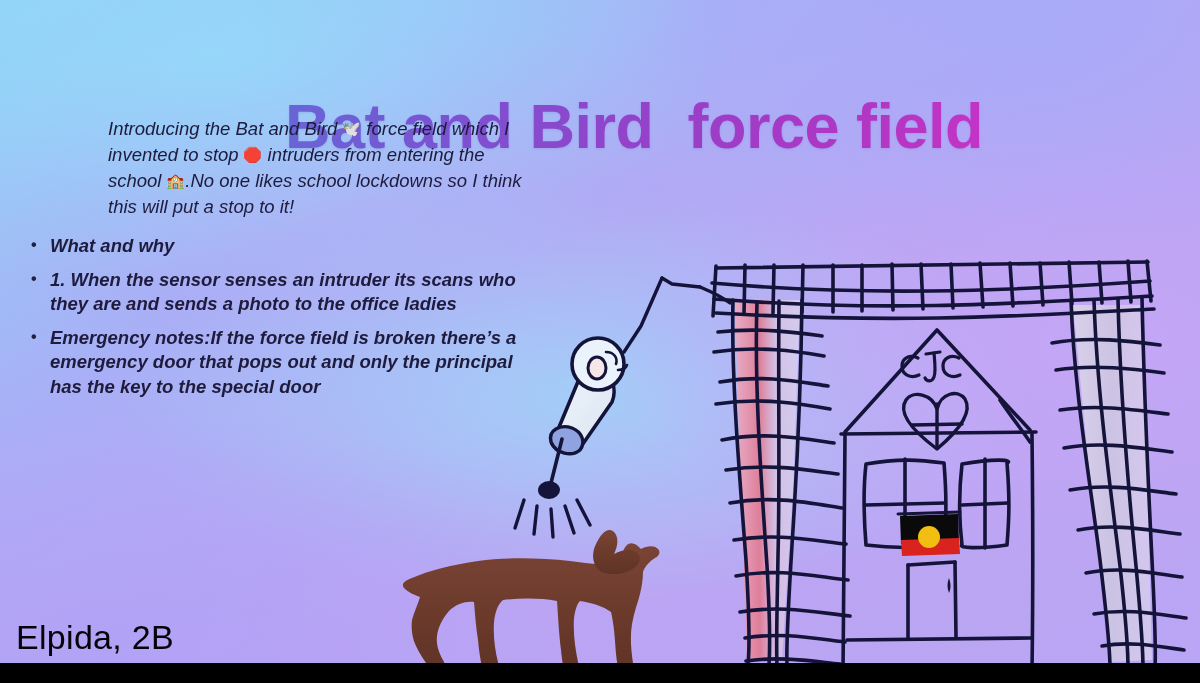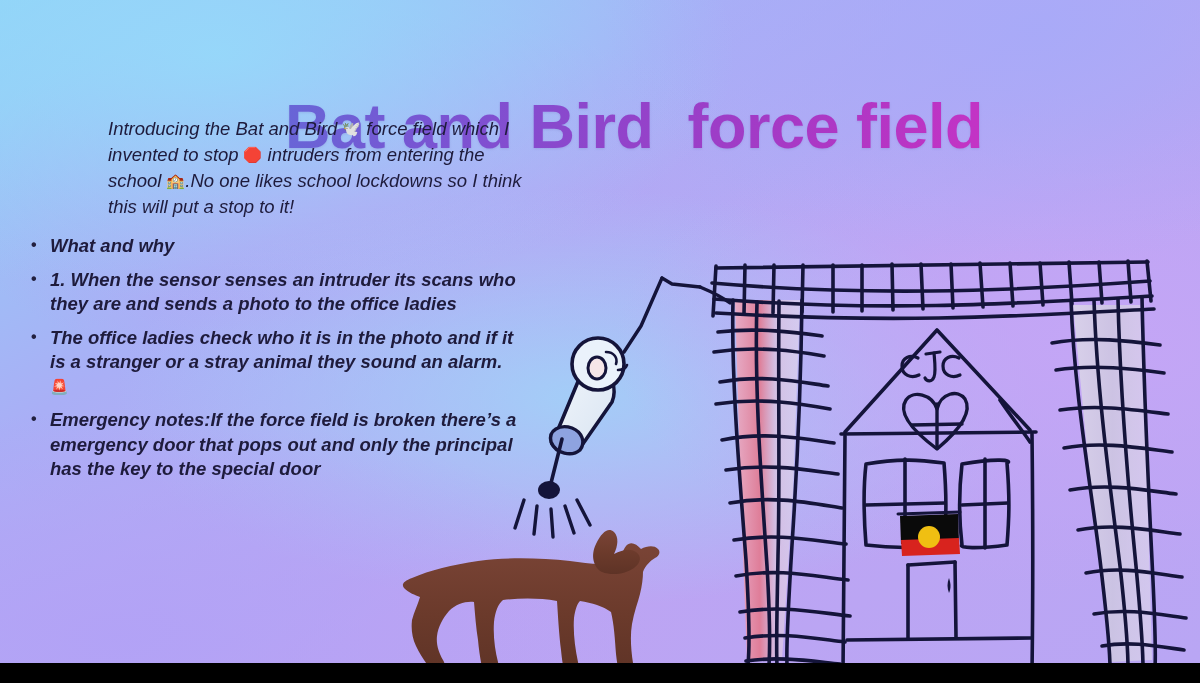--- a/index.html
+++ b/index.html
@@ -335,18 +335,18 @@
     </g>
   </svg>
 
   <div id="intro">
     <span>Introducing the Bat and Bird </span><span class="emoji">🕊️</span><span> force field which I invented to stop </span><span class="emoji">🛑</span><span> intruders from entering the school </span><span class="emoji">🏫</span><span>.No one likes school lockdowns so I think this will put a stop to it!</span>
   </div>
 
   <ul id="bullets">
     <li><span>What and why</span><span class="emoji"></span></li>
     <li><span>1. When the sensor senses an intruder its scans who they are and sends a photo to the office ladies</span><span class="emoji"></span></li>
-    <li><span>The office ladies check who it is in the photo and if it is a stranger or a stray animal they sound an alarm. </span><span class="emoji">🚨</span></li>
     <li><span>Emergency notes:If the force field is broken there’s a emergency door that pops out and only the principal has the key to the special door</span><span class="emoji"></span></li>
   </ul>
 
+  <div id="author">Elpida, 2B</div>
 
 </div>
 
 </body></html>

